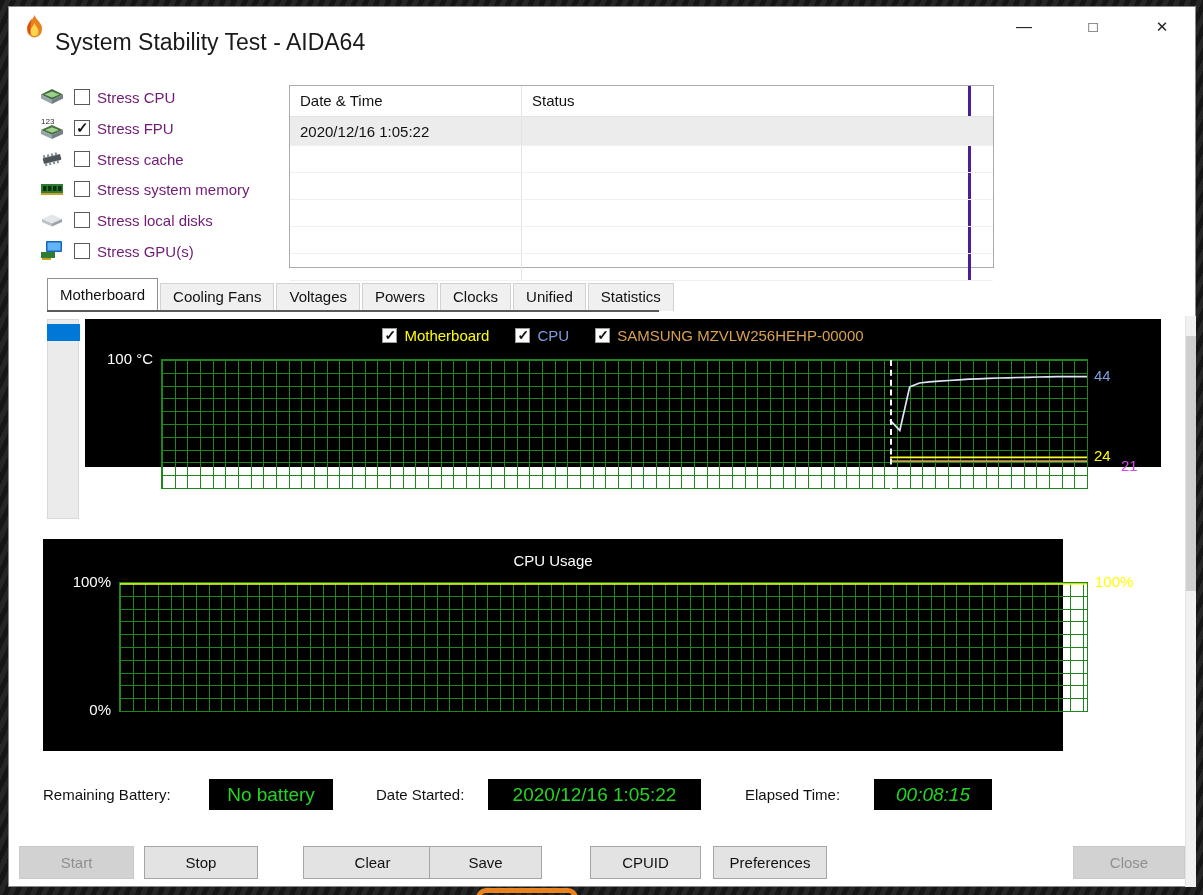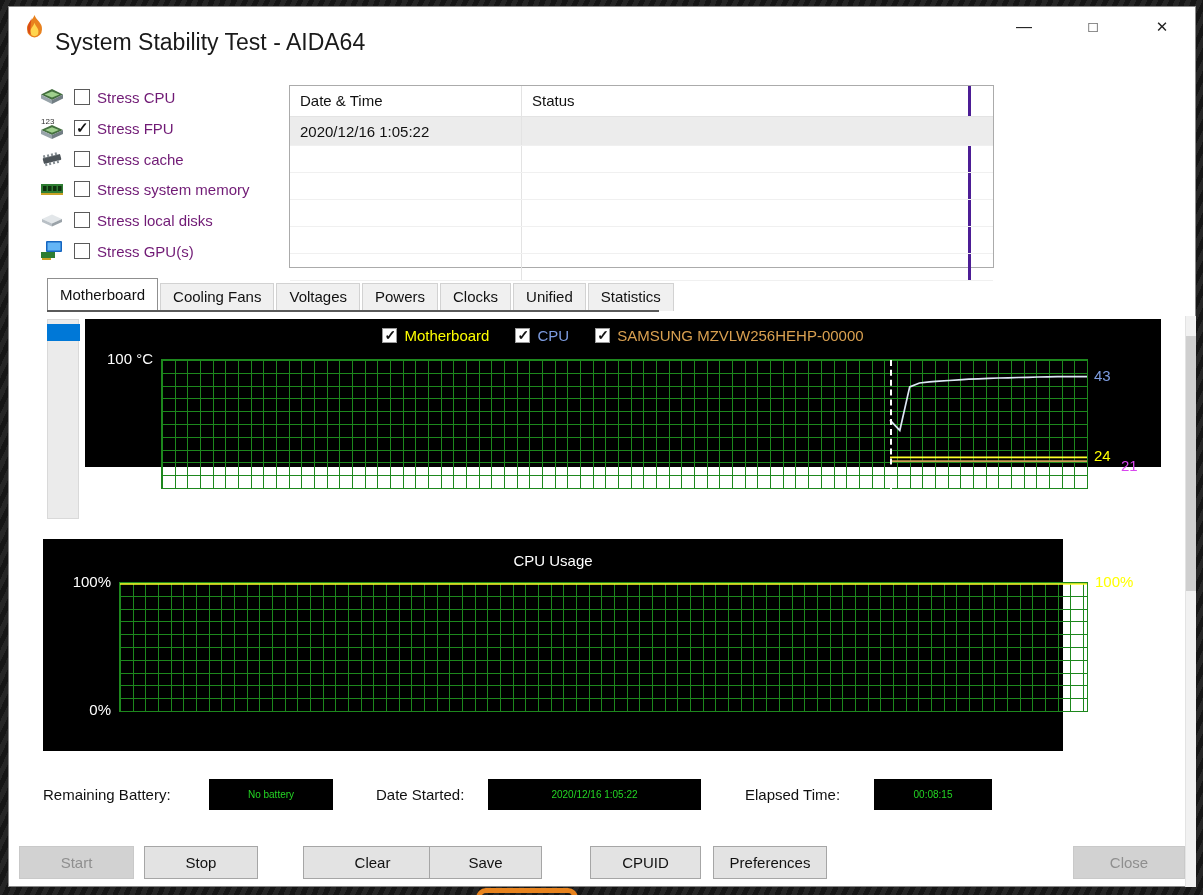--- a/index.html
+++ b/index.html
@@ -81,21 +81,21 @@
   .dash-marker { position:absolute; left:728px; top:0; height:134px;
     border-left:2px dashed #fff; }
   .val-label { position:absolute; font-size:15px; line-height:18px; }
   .xtick { color:#fff; font-size:15px; top:182px; left:735px; width:90px; text-align:center; }
   .chart-title { top:13px; left:0; right:0; text-align:center; color:#fff; font-size:15px; }
   .right-lab { font-size:15px; line-height:18px; }
 
   
   .status-label { top:772px; height:31px; line-height:31px; font-size:15px; color:#111; }
   .status-box { top:772px; height:31px; background:#000; text-align:center;
-    line-height:31px; font-size:10px; }
+    line-height:31px; font-size:19px; }
 
   
   .abtn { top:839px; height:33px; background:#e3e3e3; border:1px solid #a6a6a6;
     font-size:15px; color:#111; font-family:"Liberation Sans", sans-serif; }
   .abtn.disabled { background:#d2d2d2; border-color:#c9c9c9; color:#8f8f8f; }
 
   
   .v-scrollbar { left:1176px; top:309px; width:11px; height:571px; background:#f1f1f1;
     border-left:1px solid #e3e3e3; }
   .sb-thumb { position:absolute; left:0; top:20px; width:10px; height:255px; background:#cfcfcf; }
@@ -280,21 +280,21 @@
     <div class="ylab" style="top:159px">0 °C</div>
     <div class="plot temp-plot">
       <svg id="temp-svg" width="925" height="128">
           <polyline points="728.0,60.2 737.8,70.4 747.7,26.9 757.5,23.0 767.4,21.8 777.2,21.1 787.1,20.5 796.9,19.8 806.8,19.2 816.6,18.8 826.5,18.4 836.3,18.0 846.2,17.8 856.0,17.5 865.9,17.3 875.7,17.0 885.6,16.9 895.4,16.6 905.3,16.6 915.1,16.6 925.0,16.6" fill="none" stroke="#dde6f5" stroke-width="1.7"></polyline>
           <polyline points="728.0,97.3 737.8,97.3 747.7,97.3 757.5,97.3 767.4,97.3 777.2,97.3 787.1,97.3 796.9,97.3 806.8,97.3 816.6,97.3 826.5,97.3 836.3,97.3 846.2,97.3 856.0,97.3 865.9,97.3 875.7,97.3 885.6,97.3 895.4,97.3 905.3,97.3 915.1,97.3 925.0,97.3" fill="none" stroke="#ffff29" stroke-width="1.7"></polyline>
           <polyline points="728.0,101.1 737.8,101.1 747.7,101.1 757.5,101.1 767.4,101.1 777.2,101.1 787.1,101.1 796.9,101.1 806.8,101.1 816.6,101.1 826.5,101.1 836.3,101.1 846.2,101.1 856.0,101.1 865.9,101.1 875.7,101.1 885.6,101.1 895.4,101.1 905.3,101.1 915.1,101.1 925.0,101.1" fill="none" stroke="#c99b52" stroke-width="1.7"></polyline>
         </svg>
       <div class="dash-marker"></div>
     </div>
     <div id="temp-value-labels" style="left:0;top:0;width:100%;height:100%;pointer-events:none">
-        <div class="val-label" style="left: 1009px; top: 47.64px; color: rgb(125, 156, 224);">43</div>
+        <div class="val-label" style="left: 1009px; top: 47.64px; color: rgb(125, 156, 224);">44</div>
         <div class="val-label" style="left: 1009px; top: 128.28px; color: rgb(255, 255, 0);">24</div>
         <div class="val-label" style="left: 1036px; top: 138.12px; color: #d946ef;">21</div>
       </div>
     <div class="xtick">1:05:22</div>
   </div>
 
   <div class="usage-panel">
     <div class="chart-title">CPU Usage</div>
     <div class="ylab" style="top:34px">100%</div>
     <div class="ylab" style="top:162px">0%</div>
@@ -304,21 +304,21 @@
         </svg>
     </div>
     <div class="right-lab" id="usage-right-label" style="left: 1052px; top: 34px; color: rgb(255, 255, 0);">100%</div>
   </div>
 
   <div class="status-label" style="left:34px">Remaining Battery:</div>
   <div class="status-box status-value" style="left: 200px; width: 124px; color: rgb(35, 213, 35);">No battery</div>
   <div class="status-label" style="left:367px">Date Started:</div>
   <div class="status-box status-value" style="left: 479px; width: 213px; color: rgb(35, 213, 35);">2020/12/16 1:05:22</div>
   <div class="status-label" style="left:736px">Elapsed Time:</div>
-  <div class="status-box status-value" style="left: 865px; width: 118px; color: rgb(35, 213, 35);">00:08:15</div>
+  <div class="status-box status-value" style="left: 865px; width: 118px; color: rgb(35, 213, 35); font-style: italic;">00:08:15</div>
 
   <button class="abtn action-btn disabled" style="left:10px;width:115px" disabled="">Start</button>
   <button class="abtn action-btn" style="left:135px;width:114px">Stop</button>
   <button class="abtn action-btn" style="left:294px;width:139px">Clear</button>
   <button class="abtn action-btn" style="left:420px;width:113px">Save</button>
   <button class="abtn action-btn" style="left:581px;width:111px">CPUID</button>
   <button class="abtn action-btn" style="left:704px;width:114px">Preferences</button>
   <button class="abtn action-btn disabled" style="left:1064px;width:112px" disabled="">Close</button>
 
   <div class="v-scrollbar">

